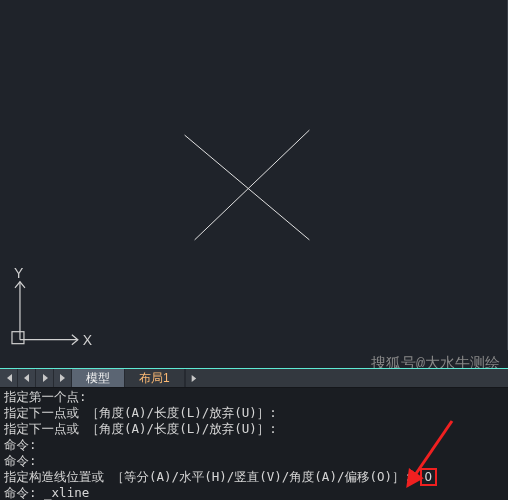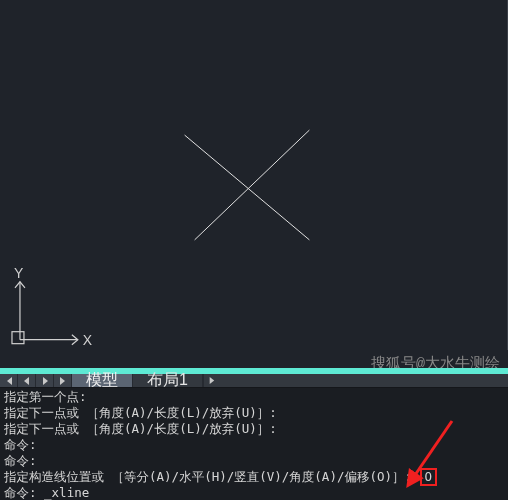--- a/index.html
+++ b/index.html
@@ -18,37 +18,37 @@
     position: absolute;
     right: 8px; top: 354px;
     font-size: 15px; color: #888;
     font-family: Liberation Mono, monospace;
   }
 
   .tabbar {
     position: absolute;
     left: 0; top: 368px; width: 508px; height: 20px;
     background: #33383f;
-    border-top: 6px solid #5eead4;
+    border-top: 1px solid #5eead4;
     border-bottom: 1px solid #14161a;
     display: flex; align-items: flex-start;
-    font-size: 16px;
+    font-size: 12px;
   }
   .tabbar .navbtn {
     width: 18px; height: 100%;
     display: flex; align-items: center; justify-content: center;
     color: #c8c8c8; border-right: 1px solid #262a31;
     background: #3b414a;
     cursor: pointer;
   }
   .tabbar .navbtn svg { width: 10px; height: 10px; fill: #c8c8c8; }
   .tabbar .tab {
     padding: 0 14px; height: 100%;
     display: flex; align-items: center;
-    color: #e5e5e5; border-right: 1px solid #262a31;
+    color: #fdba74; border-right: 1px solid #262a31;
     cursor: pointer;
   }
   .tabbar .tab.active {
     background: #5b6573; color: #f0f0f0;
   }
   .tabbar .spacer { flex: 1; background: #2a2e35; }
   .tabbar .endbtn {
     width: 16px; height: 100%;
     display: flex; align-items: center; justify-content: center;
     color: #c8c8c8; border-left: 1px solid #262a31;

